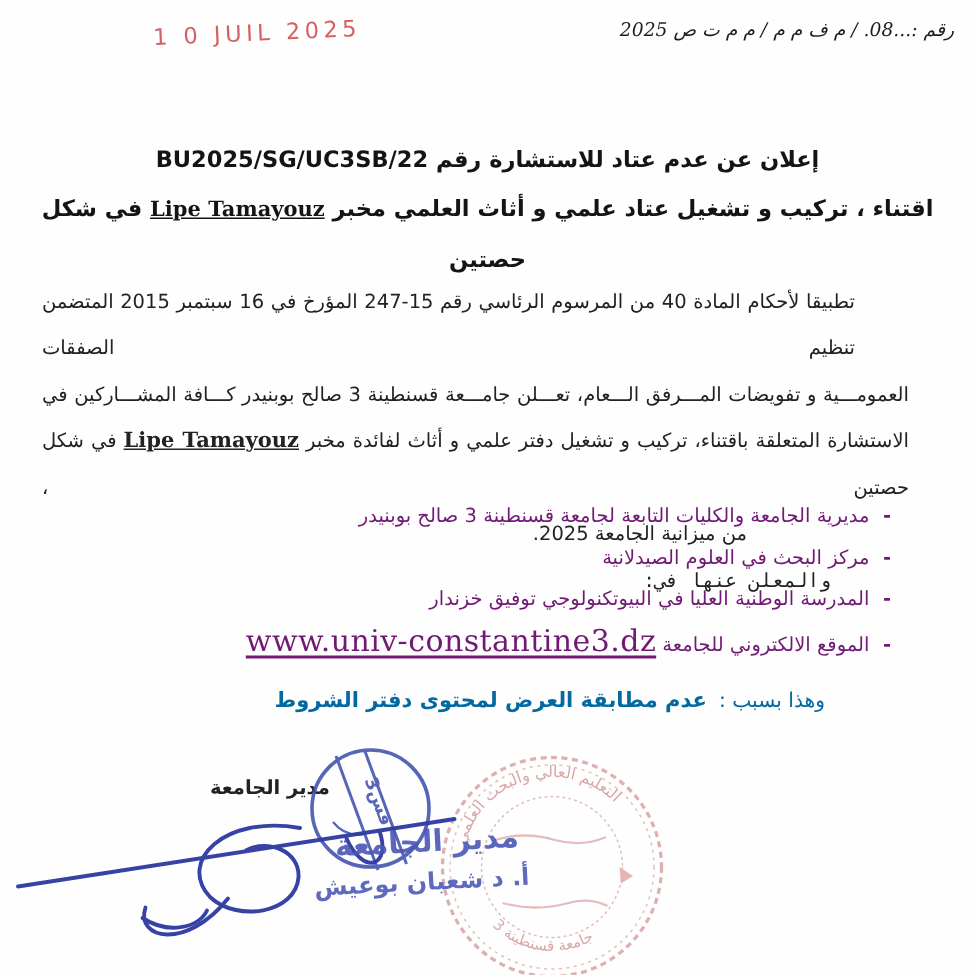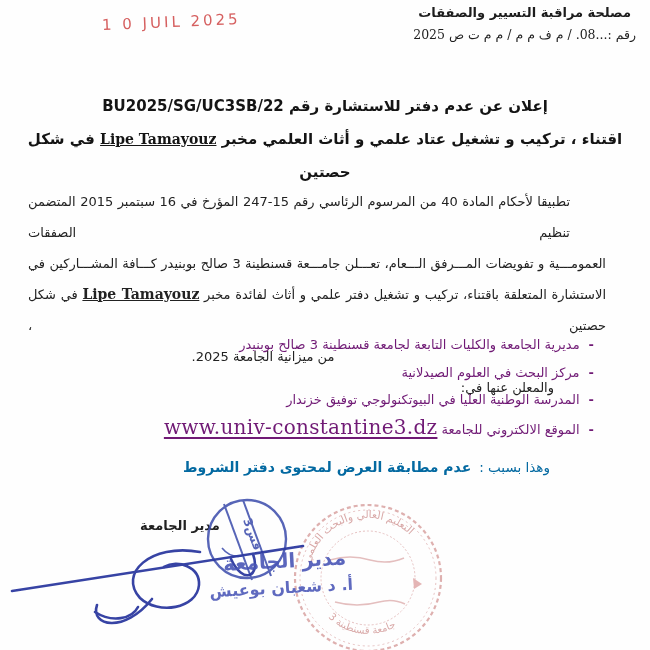--- a/index.html
+++ b/index.html
@@ -2,38 +2,38 @@
 <html lang="ar"><head>
 <meta charset="utf-8">
 <style>
   html,body{margin:0;padding:0;width:650px;height:650px;background:#ffffff;overflow:hidden;}
   body{font-family:"DejaVu Sans",sans-serif;color:#1d1d1d;position:relative;}
   .page{position:absolute;inset:0;background:#fefefe;}
 
   
   .header-right{position:absolute;top:5px;right:14px;text-align:center;direction:rtl;}
   .service-line{font-size:13px;font-weight:bold;letter-spacing:0.2px;}
-  .ref-line{margin-top:7px;font-size:12.5px;font-family:"DejaVu Serif","Liberation Serif",serif;}
+  .ref-line{margin-top:7px;font-size:12.5px;font-style:italic;font-family:"DejaVu Serif","Liberation Serif",serif;}
 
   
   .date-stamp{position:absolute;top:13px;left:102px;color:#cf4545;font-size:15px;
     letter-spacing:3px;font-weight:500;transform:rotate(-2.5deg);opacity:.85;}
 
   
   .title-block{position:absolute;top:90px;left:25px;right:25px;text-align:center;direction:rtl;
     font-weight:bold;font-size:15px;line-height:33px;color:#141414;}
   .latin-bold{font-family:"DejaVu Sans",sans-serif;}
 
   
   .body-par{position:absolute;top:186px;right:44px;left:28px;direction:rtl;font-size:13px;
     line-height:31px;color:#222;}
   .par-line.j{text-align:justify;text-align-last:justify;}
   .par-line.indent{padding-right:36px;}
-  .par-line.short{text-align:center;padding-right:108px;}
-  .announce{ text-align:right;padding-right:52px;}
+  .par-line.short{text-align:right;padding-right:108px;}
+  .announce{ text-align:right;padding-right:52px;font-family:Liberation Mono, monospace;}
   .latin-serif{font-family:"DejaVu Serif","Liberation Serif",serif;font-weight:bold;font-size:14px;text-decoration:underline;}
 
   
   .bullets{position:absolute;top:331px;right:56px;left:40px;direction:rtl;font-size:13px;line-height:27.5px;color:#701a75;}
   .bullet-row{white-space:nowrap;}
   .dash{display:inline-block;margin-left:9px;font-weight:bold;}
   .url{font-family:"DejaVu Serif","Liberation Serif",serif;font-size:20px;text-decoration:underline;
     text-underline-offset:3px;letter-spacing:.3px;font-weight:normal;}
 
   
@@ -48,29 +48,28 @@
     font-size:20px;direction:rtl;transform:rotate(-3deg);opacity:.9;letter-spacing:1px;}
   .stamp-name{position:absolute;top:579px;left:188px;width:165px;color:#4e5ab9;font-weight:bold;
     font-size:16px;direction:rtl;transform:rotate(-3deg);opacity:.9;}
 </style>
 </head>
 <body>
 
 <div class="page">
 
   <div class="header-right">
-    <div class="service-line">مصلحة مراقبة التسيير والصفقات</div>
     <div class="ref-line">رقم :...08. / م ف م م / م م ت ص 2025</div>
   </div>
 
   <div class="date-stamp">1 0 JUIL 2025</div>
 
   <div class="title-block">
     <div>
-      <span>إعلان عن عدم دفتر للاستشارة رقم </span><span class="latin-bold">BU2025/SG/UC3SB/22</span>
+      <span>إعلان عن عدم عتاد للاستشارة رقم </span><span class="latin-bold">BU2025/SG/UC3SB/22</span>
     </div>
     <div>
       <span>اقتناء ، تركيب و تشغيل عتاد علمي و أثاث العلمي  مخبر </span><span class="latin-serif">Lipe Tamayouz</span><span> في شكل حصتين</span>
     </div>
   </div>
 
   <div class="body-par">
     <div class="par-line j indent">تطبيقا لأحكام المادة 40 من المرسوم الرئاسي رقم 15-247 المؤرخ في 16 سبتمبر 2015 المتضمن تنظيم الصفقات</div>
     <div class="par-line j">العمومـــية و تفويضات المـــرفق الـــعام، تعـــلن جامـــعة قسنطينة 3 صالح بوبنيدر كـــافة المشـــاركين في</div>
     <div class="par-line j">

